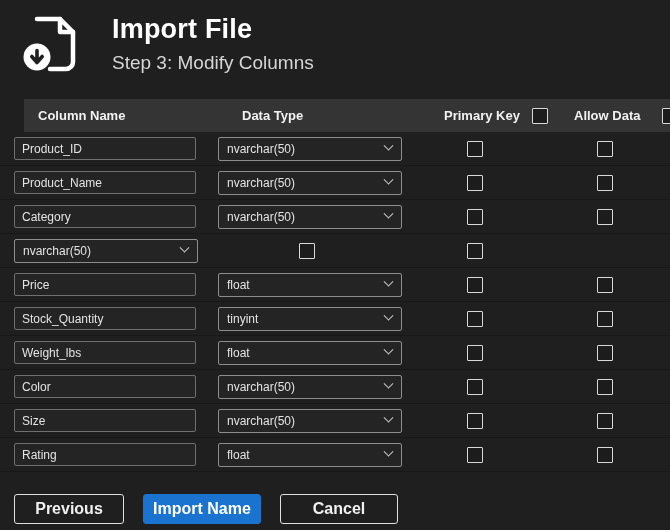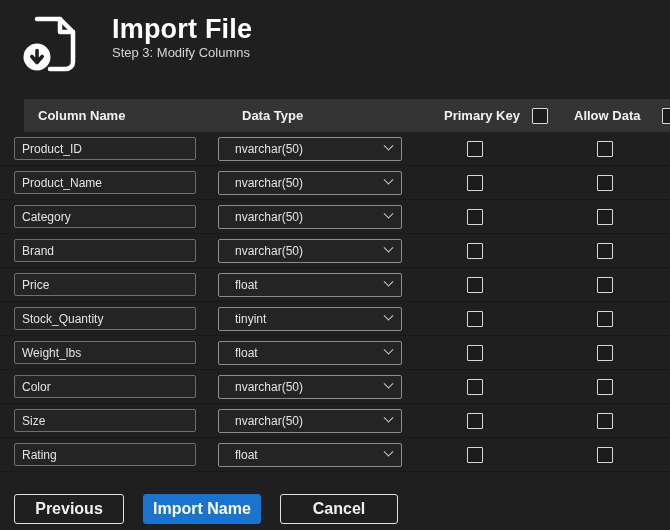--- a/index.html
+++ b/index.html
@@ -21,22 +21,23 @@
   }
   .icon-wrap { width: 92px; padding-top: 2px; }
   .titles { padding-top: 4px; }
   .page-title {
     font-size: 27px;
     font-weight: bold;
     color: #ffffff;
     letter-spacing: 0.2px;
   }
   .page-subtitle {
-    font-size: 13px;
+    font-size: 19px;
     color: #d6d6d6;
+    margin-top: 7px;
   }
 
   
   .grid-row {
     display: grid;
     grid-template-columns: 204px 206px 130px 130px;
     align-items: center;
   }
   .table-header {
     height: 33px;
@@ -77,21 +78,21 @@
   }
 
   .select {
     width: 184px; height: 24px;
     background: #242424;
     border: 1px solid #8d8d8d;
     border-radius: 2px;
     display: flex;
     align-items: center;
     justify-content: space-between;
-    padding: 0 9px 0 16px;
+    padding: 0 9px 0 8px;
     font-size: 12px;
     color: #e3e3e3;
     cursor: default;
   }
   .chev {
     width: 7px; height: 7px;
     border-right: 1.6px solid #cfcfcf;
     border-bottom: 1.6px solid #cfcfcf;
     transform: rotate(45deg) translate(-2px, -2px);
   }
@@ -215,23 +216,20 @@
     </div>
     <div class="cell check-cell">
       <span class="checkbox"></span>
     </div>
     <div class="cell check-cell">
       <span class="checkbox"></span>
     </div>
   </div>
 
   <div class="grid-row row">
-    <div class="cell name-cell">
-      <input class="name-input" type="text" value="Brand" style="">
-    </div>
     <div class="cell type-cell">
       <div class="select">
         <span>nvarchar(50)</span>
         <span class="chev"></span>
       </div>
     </div>
     <div class="cell check-cell">
       <span class="checkbox"></span>
     </div>
     <div class="cell check-cell">

